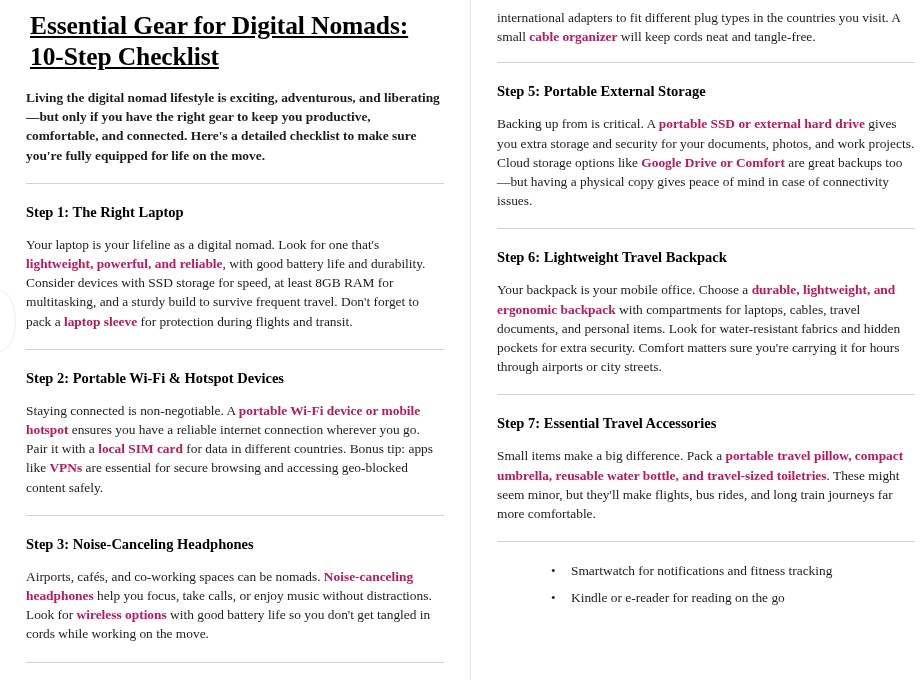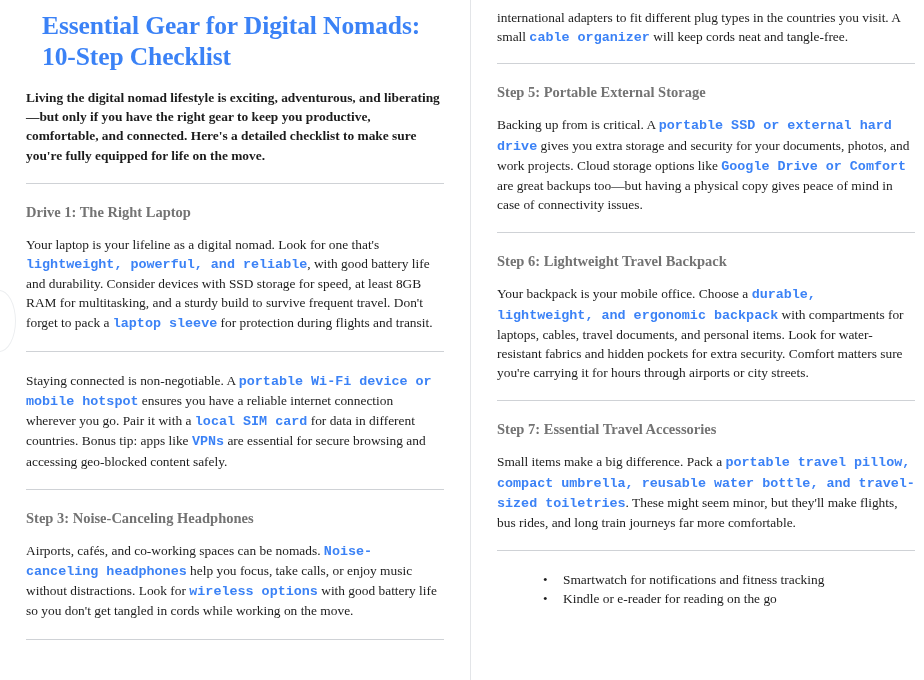--- a/index.html
+++ b/index.html
@@ -59,57 +59,58 @@
     pointer-events: none;
   }
 
   
   h1.doc-title {
     font-family: "Liberation Serif", "DejaVu Serif", serif;
     font-size: 25.5px;
     line-height: 31px;
     font-weight: bold;
     letter-spacing: -0.1px;
-    margin: 0 0 16px 16px;
-    color: #3b82f6;
+    margin: 0 0 16px 4px;
+    color: #000000;
     max-width: 420px;
+    text-decoration: underline;
   }
 
   h2.step-title {
     font-family: "Liberation Serif", "DejaVu Serif", serif;
     font-size: 14.5px;
     line-height: 19px;
     font-weight: bold;
     margin: 0 0 13px 0;
-    color: #737373;
+    color: #000000;
   }
 
   p.body-text {
     font-size: 13.4px;
     line-height: 19.2px;
     margin: 0 0 14px 0;
     color: #1c1c1c;
     text-align: left;
   }
   p.body-text:last-child { margin-bottom: 0; }
 
-  p.body-text b { font-weight: bold; color: #3b82f6; font-family: Liberation Mono, monospace; }
+  p.body-text b { font-weight: bold; color: #be185d; }
 
   ul.bullet-list {
     margin: 8px 0 0 0;
     padding-left: 46px;
     list-style: none;
   }
   ul.bullet-list li {
     font-size: 13.4px;
     line-height: 19.2px;
     color: #1c1c1c;
     position: relative;
     padding-left: 20px;
-    margin: 0;
+    margin: 8px;
   }
   ul.bullet-list li::before {
     content: "\2022";
     position: absolute;
     left: 0;
     top: -0.5px;
     font-size: 13px;
     color: #1c1c1c;
   }
 
@@ -132,27 +133,28 @@
   <div class="column" id="col-left">
     <div class="col-inner-left">
 
       <h1 class="doc-title">Essential Gear for Digital Nomads: 10-Step Checklist</h1>
 
       <p class="body-text intro">Living the digital nomad lifestyle is exciting, adventurous, and liberating—but only if you have the right gear to keep you productive, comfortable, and connected. Here's a detailed checklist to make sure you're fully equipped for life on the move.</p>
 
       <hr class="section-rule">
 
       <div class="section">
-        <h2 class="step-title">Drive 1: The Right Laptop</h2>
+        <h2 class="step-title">Step 1: The Right Laptop</h2>
         <p class="body-text"><span>Your laptop is your lifeline as a digital nomad. Look for one that's </span><b>lightweight, powerful, and reliable</b><span>, with good battery life and durability. Consider devices with SSD storage for speed, at least 8GB RAM for multitasking, and a sturdy build to survive frequent travel. Don't forget to pack a </span><b>laptop sleeve</b><span> for protection during flights and transit.</span></p>
       </div>
 
       <hr class="section-rule">
 
       <div class="section">
+        <h2 class="step-title">Step 2: Portable Wi-Fi &amp; Hotspot Devices</h2>
         <p class="body-text"><span>Staying connected is non-negotiable. A </span><b>portable Wi-Fi device or mobile hotspot</b><span> ensures you have a reliable internet connection wherever you go. Pair it with a </span><b>local SIM card</b><span> for data in different countries. Bonus tip: apps like </span><b>VPNs</b><span> are essential for secure browsing and accessing geo-blocked content safely.</span></p>
       </div>
 
       <hr class="section-rule">
 
       <div class="section">
         <h2 class="step-title">Step 3: Noise-Canceling Headphones</h2>
         <p class="body-text"><span>Airports, cafés, and co-working spaces can be nomads. </span><b>Noise-canceling headphones</b><span> help you focus, take calls, or enjoy music without distractions. Look for </span><b>wireless options</b><span> with good battery life so you don't get tangled in cords while working on the move.</span></p>
       </div>
 

